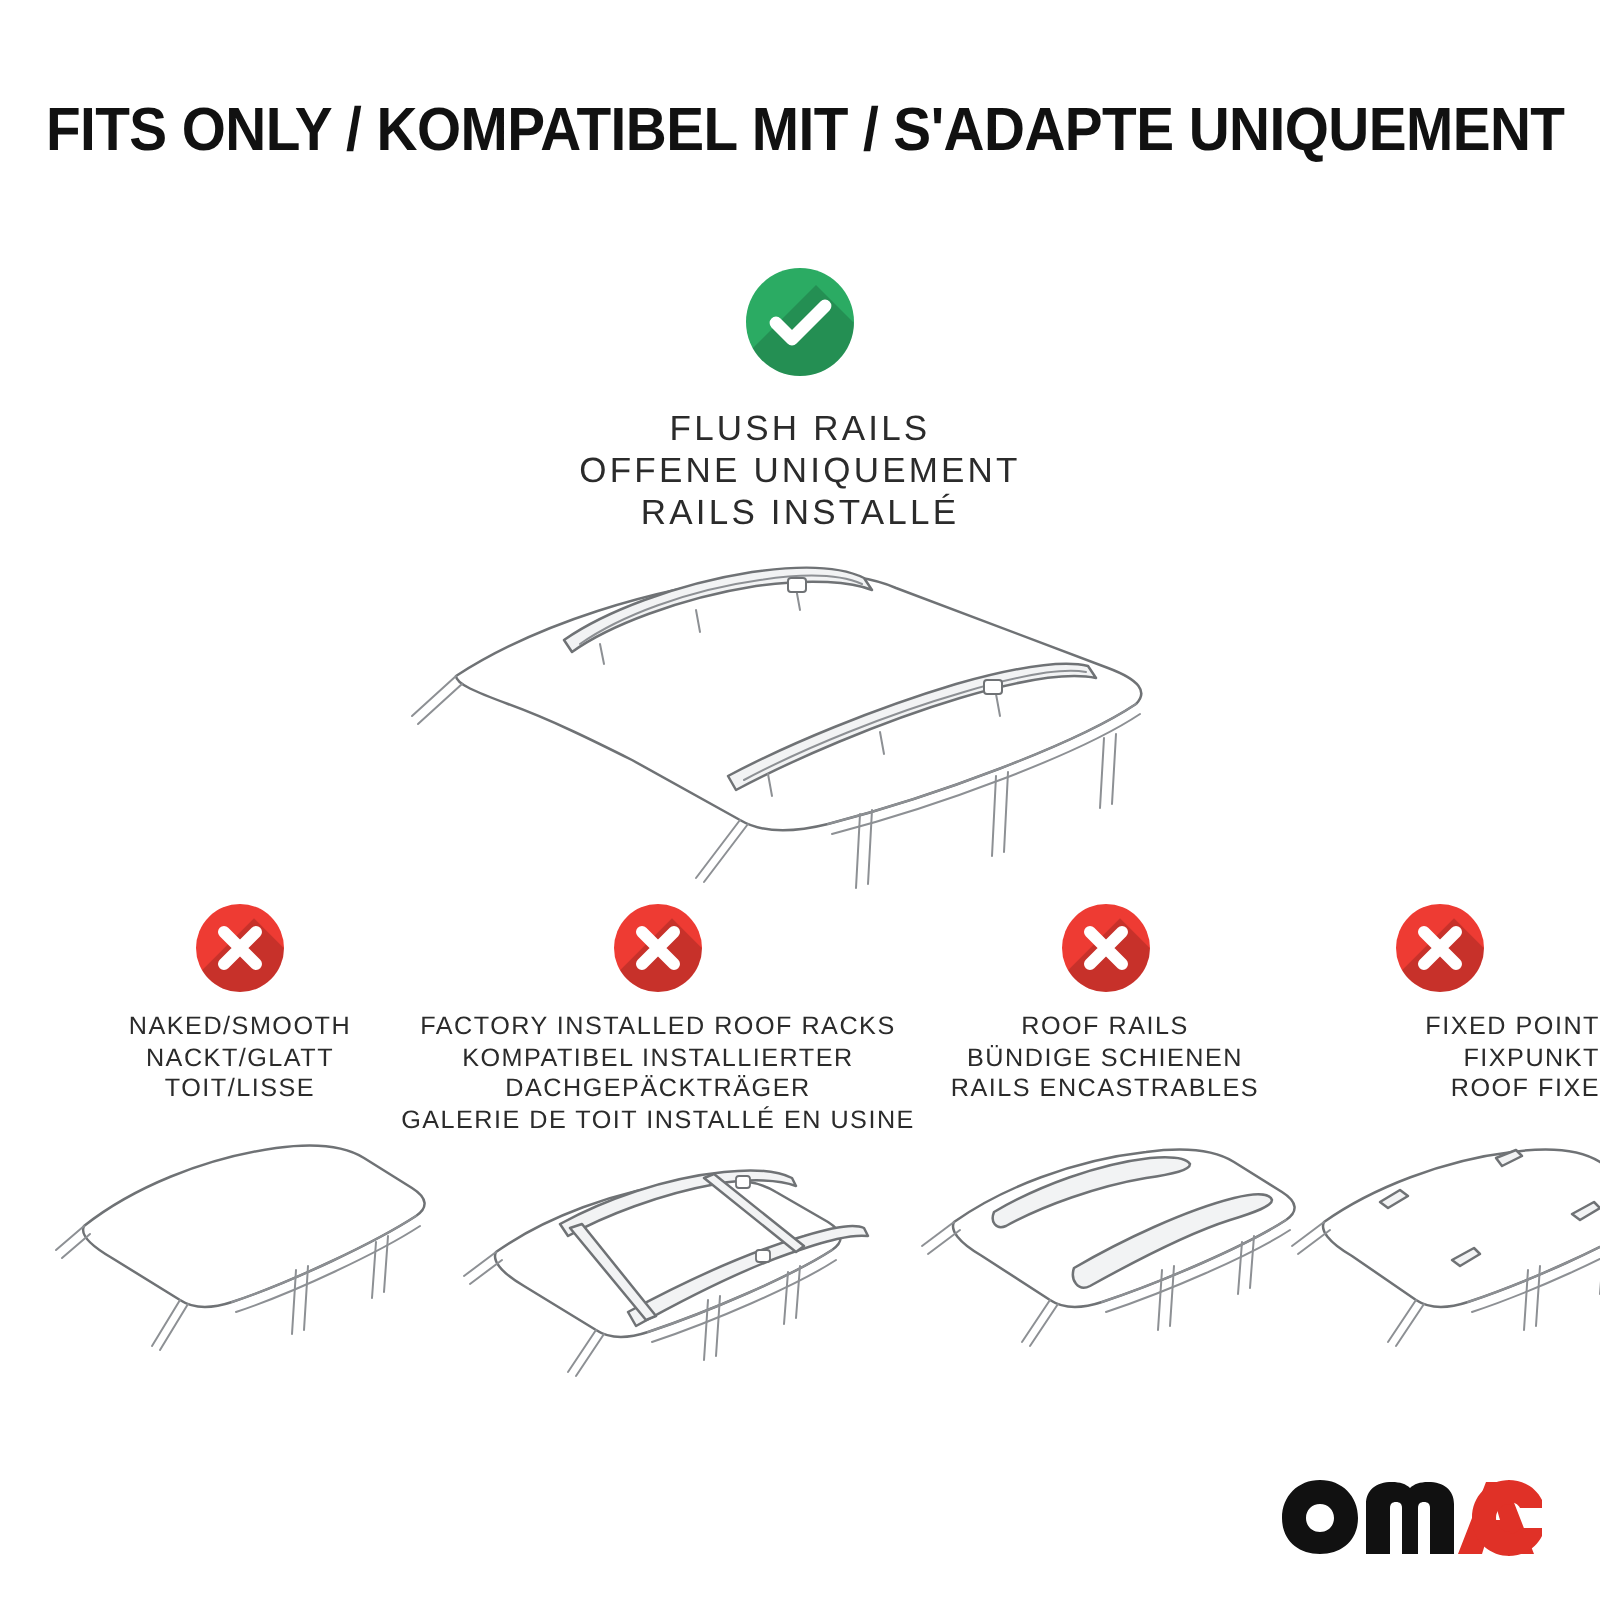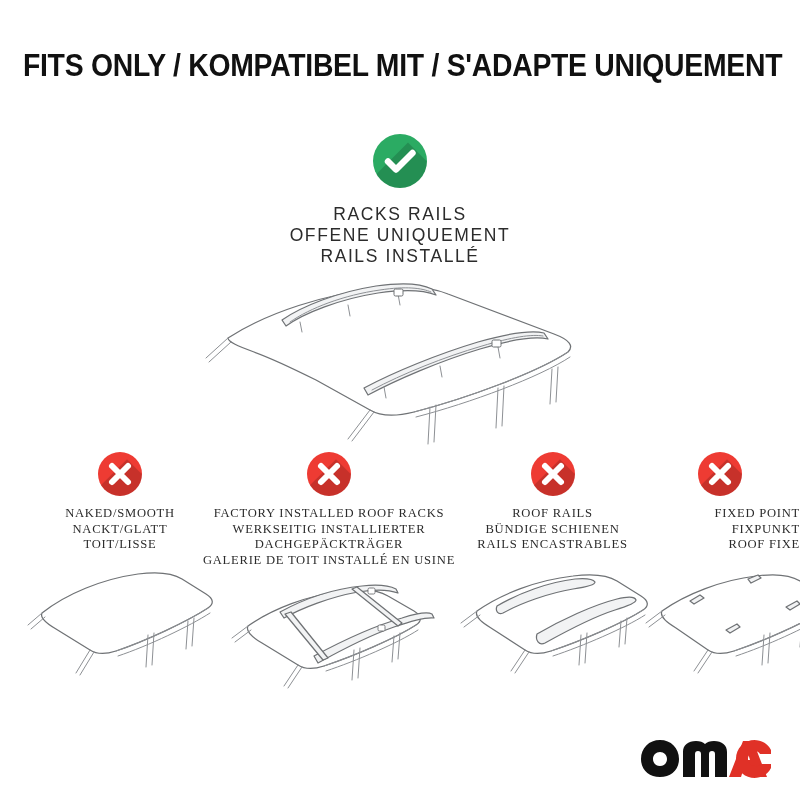--- a/index.html
+++ b/index.html
@@ -37,21 +37,21 @@
   .plabel{
     font-size:17.5px;letter-spacing:1.6px;line-height:21px;color:#2b2b2b;
     white-space:nowrap;
   }
 
   
   .main-illus{position:absolute;left:198px;top:276px;width:404px;height:170px;}
   .main-illus svg{width:100%;height:100%;display:block;}
 
   
-  .row{position:absolute;left:0;top:452px;width:739px;height:340px;font-family:Liberation Serif, serif;}
+  .row{position:absolute;left:0;top:452px;width:739px;height:340px;}
   .cell{position:absolute;top:0;text-align:center;}
   .cell .badge-wrap{display:flex;justify-content:center;}
   .cell .badge{width:44px;height:44px;}
   .cell .badge svg{width:44px;height:44px;}
   .cell .badge .shadow{width:38px;height:38px;right:-4px;bottom:-9px;}
   .cell-labels{margin-top:10px;}
   .clabel{
     font-size:12.6px;letter-spacing:0.75px;line-height:15.6px;color:#2b2b2b;
     white-space:nowrap;
   }
@@ -83,21 +83,21 @@
   <div class="primary">
     <div class="badge-wrap">
       <div class="badge ok">
         <div class="shadow"></div>
         <svg viewBox="0 0 54 54" aria-hidden="true">
           <path d="M15 27.5 L23 35.5 L39.5 19" fill="none" stroke="#ffffff" stroke-width="6.4" stroke-linecap="round" stroke-linejoin="round"></path>
         </svg>
       </div>
     </div>
     <div class="primary-labels">
-      <div class="plabel">RACKS RAILS</div>
+      <div class="plabel">FLUSH RAILS</div>
       <div class="plabel">OFFENE UNIQUEMENT</div>
       <div class="plabel">RAILS INSTALLÉ</div>
     </div>
   </div>
 
   <div class="main-illus">
     <svg viewBox="0 0 404 170" aria-hidden="true">
 
       <path class="ink" d="M30 62 C70 36 128 18 182 12 C214 9 236 12 250 18 L356 58
                C372 64 376 70 370 76 C340 96 270 122 216 136 C196 141 182 140 172 134
@@ -177,21 +177,21 @@
       <div class="badge-wrap">
         <div class="badge no">
           <div class="shadow"></div>
           <svg viewBox="0 0 44 44" aria-hidden="true">
             <path d="M14 14 L30 30 M30 14 L14 30" stroke="#ffffff" stroke-width="6" stroke-linecap="round" fill="none"></path>
           </svg>
         </div>
       </div>
       <div class="cell-labels">
         <div class="clabel">FACTORY INSTALLED ROOF RACKS</div>
-        <div class="clabel">WERKSEITIG INSTALLIERTER</div>
+        <div class="clabel">KOMPATIBEL INSTALLIERTER</div>
         <div class="clabel">DACHGEPÄCKTRÄGER</div>
         <div class="clabel">GALERIE DE TOIT INSTALLÉ EN USINE</div>
       </div>
       <div class="cell-illus">
         <svg width="215" height="125" viewBox="0 0 215 125" aria-hidden="true">
           <path class="ink" d="M26 50 C50 33 86 19 122 15 C144 12 158 15 166 20 L192 35
                    C200 40 200 45 194 49 C174 62 132 80 102 90 C90 94 82 93 76 89
                    L40 67 C28 60 24 54 26 50 Z"></path>
           <path class="ink-thin" d="M26 50 L10 62"></path>
           <path class="ink-thin" d="M29 54 L13 66"></path>

